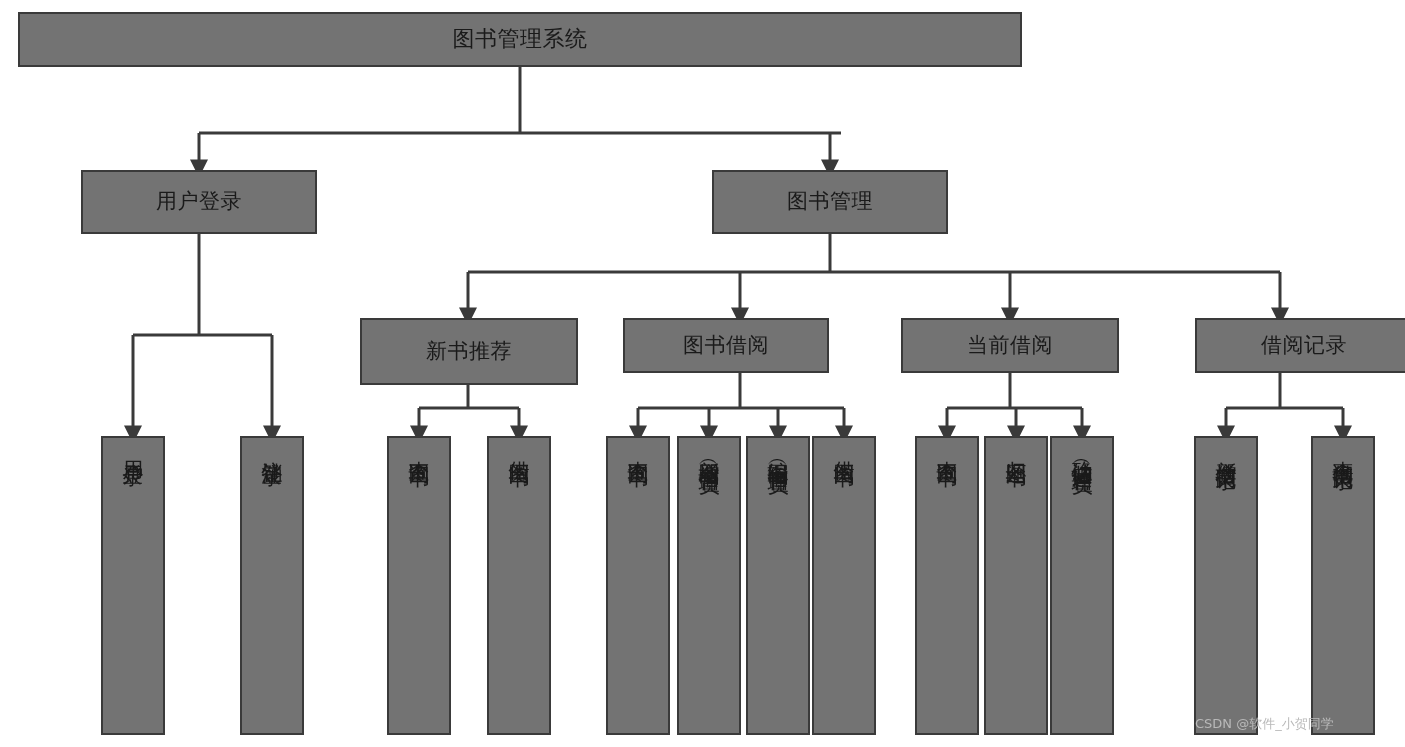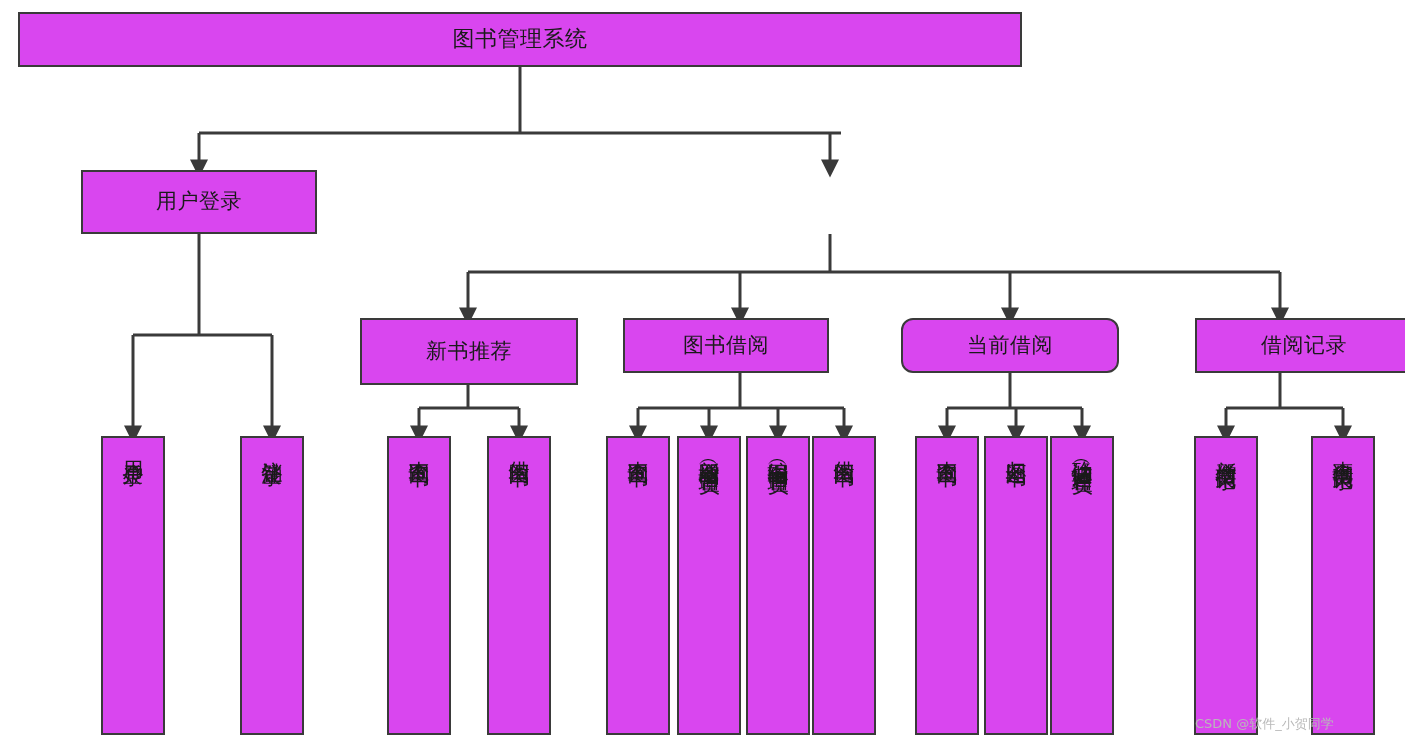--- a/index.html
+++ b/index.html
@@ -22,21 +22,21 @@
     position: absolute;
     left: 0;
     top: 0;
     width: 1405px;
     height: 747px;
     pointer-events: none;
   }
   .node {
     position: absolute;
     box-sizing: border-box;
-    background: #d946ef;
+    background: #737373;
     border: 2.5px solid #3a3a3a;
     display: flex;
     align-items: center;
     justify-content: center;
     color: #1a1a1a;
   }
   .node .label {
     display: block;
     text-align: center;
     line-height: 1.22;
@@ -128,28 +128,31 @@
     </g>
   </svg>
 
   <div class="node horiz title" style="left:18px; top:12px; width:1004px; height:55px;">
     <span class="label">图书管理系统</span>
   </div>
 
   <div class="node horiz" style="left:81px; top:170px; width:236px; height:64px;">
     <span class="label">用户登录</span>
   </div>
+  <div class="node horiz" style="left:712px; top:170px; width:236px; height:64px;">
+    <span class="label">图书管理</span>
+  </div>
 
   <div class="node horiz" style="left:360px; top:318px; width:218px; height:67px;">
     <span class="label">新书推荐</span>
   </div>
   <div class="node horiz" style="left:623px; top:318px; width:206px; height:55px;">
     <span class="label">图书借阅</span>
   </div>
-  <div class="node horiz" style="left:901px; top:318px; width:218px; height:55px;border-radius:12px;">
+  <div class="node horiz" style="left:901px; top:318px; width:218px; height:55px;">
     <span class="label">当前借阅</span>
   </div>
   <div class="node horiz" style="left:1171px; top:318px; width:218px; height:55px;margin-left:24px;">
     <span class="label">借阅记录</span>
   </div>
 
   <div class="node vert" style="left:101px; top:436px; width:64px; height:299px;">
     <span class="label">用户登录</span>
   </div>
   <div class="node vert" style="left:240px; top:436px; width:64px; height:299px;">

